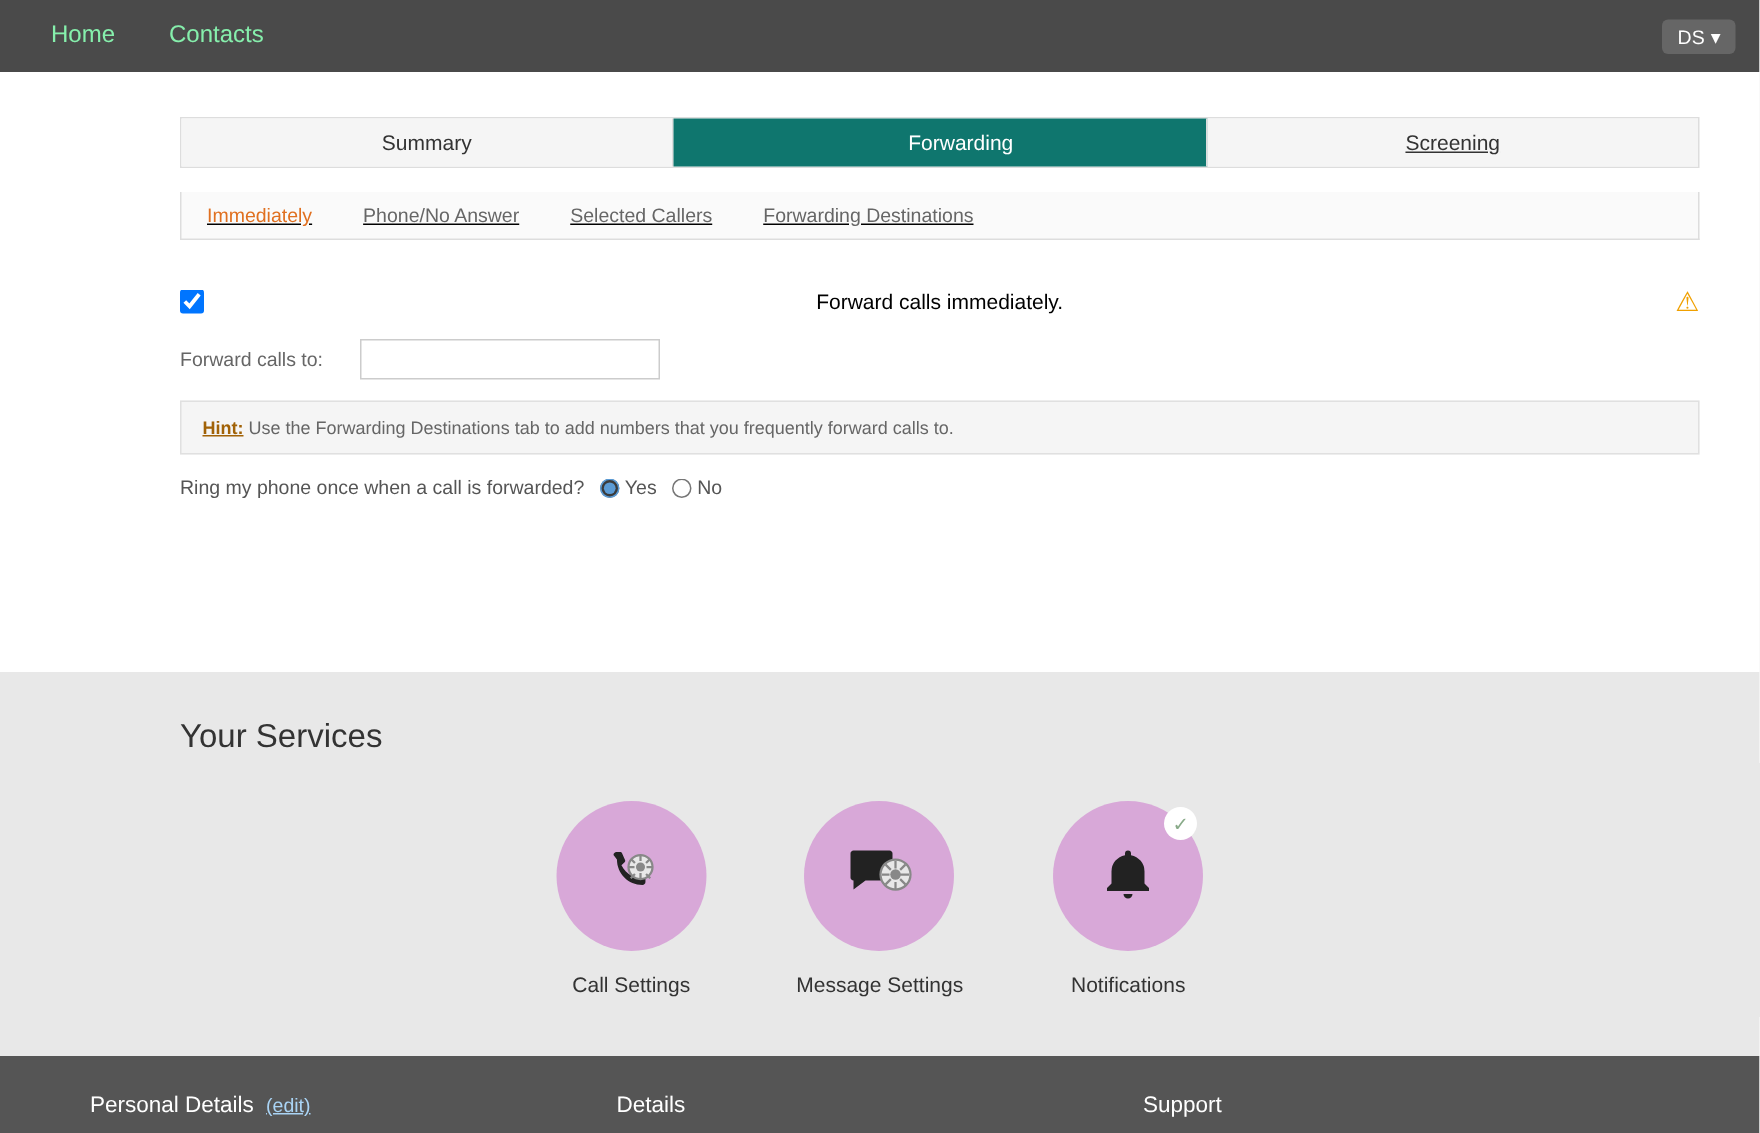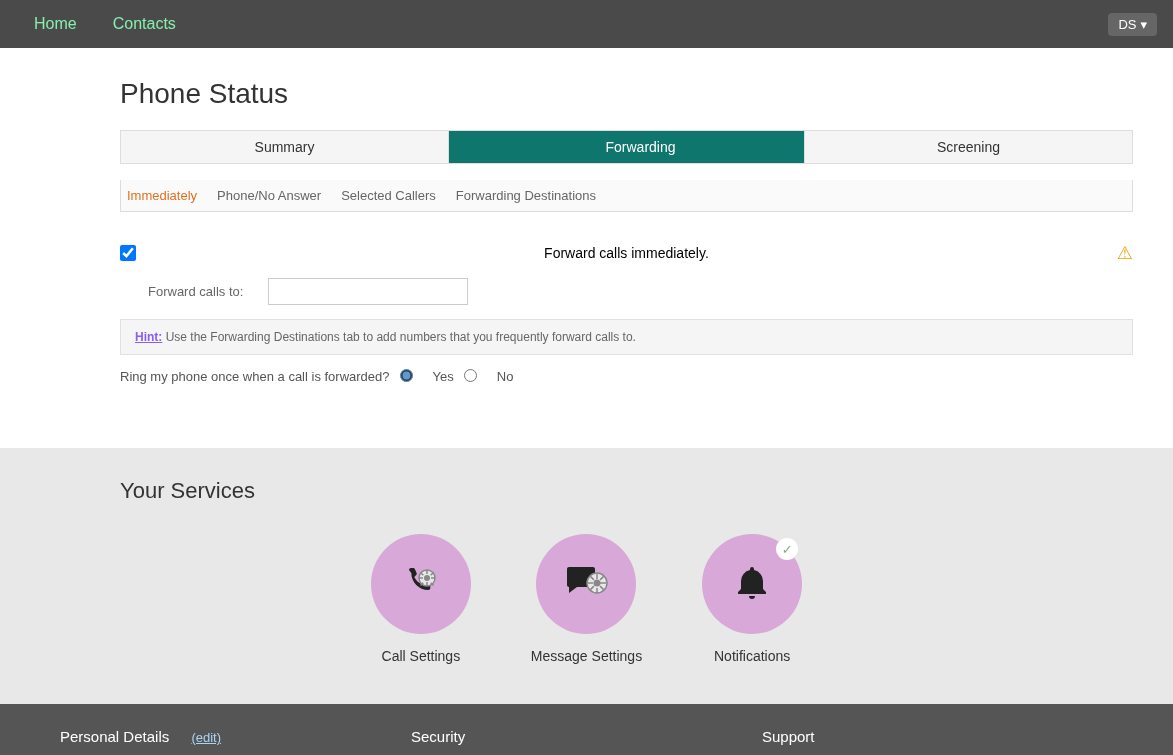--- a/index.html
+++ b/index.html
@@ -57,36 +57,37 @@
     .tab {
       flex: 1;
       text-align: center;
       padding: 8px 0;
       background: #f5f5f5;
       border-right: 1px solid #ddd;
       cursor: pointer;
       font-size: 14px;
       color: #333;
     }
-    .tab:last-child { border-right: none; }
+    .tab:last-child { border-right: none; text-decoration: underline; }
     .tab.active {
       background: #0f766e;
       color: #fff;
       padding-left: 28px;
     }
 
     
     .sub-tabs {
       display: flex;
       border: 1px solid #ddd;
       border-top: none;
       background: #fafafa;
-      padding: 6px 6px;
-      gap: 20px;
+      padding: 6px 17px;
+      gap: 34px;
       margin-bottom: 20px;
+      text-decoration: underline;
     }
     .sub-tab {
       color: #666;
       cursor: pointer;
       font-size: 13px;
       padding: 2px 0;
       text-decoration: none;
     }
     .sub-tab.active {
       color: #e07020;
@@ -116,50 +117,49 @@
     .field-row {
       display: flex;
       align-items: center;
       gap: 10px;
       margin-bottom: 14px;
     }
     .field-label {
       color: #666;
       min-width: 110px;
       font-size: 13px;
-      margin-left: 28px;
     }
     .field-input {
       border: 1px solid #ccc;
       padding: 5px 8px;
       width: 200px;
       font-size: 13px;
     }
 
     .hint-box {
       background: #f5f5f5;
       border: 1px solid #e0e0e0;
       padding: 10px 14px;
       font-size: 12px;
       color: #666;
       margin-bottom: 14px;
     }
-    .hint-box strong { color: #8b5cf6; text-decoration: underline; }
+    .hint-box strong { color: #a16207; text-decoration: underline; }
 
     .radio-row {
       display: flex;
       align-items: center;
       gap: 10px;
       font-size: 13px;
       color: #555;
     }
     .radio-option {
       display: flex;
-      align-items: flex-start;
-      gap: 20px;
+      align-items: flex-end;
+      gap: 4px;
     }
     .radio-option input[type="radio"] { accent-color: #5b9bd5; }
 
     
     .services-section {
       background: #e8e8e8;
       padding: 30px 40px 40px 40px;
     }
     .services-title {
       font-size: 22px;
@@ -241,21 +241,20 @@
 <nav class="navbar">
   <a href="#">Home</a>
   <a href="#">Contacts</a>
   <div class="user-badge">
     <span>DS</span>
     <span>▾</span>
   </div>
 </nav>
 
 <div class="main-content">
-  <h1 class="page-title">Phone Status</h1>
 
   <div class="tabs-row">
     <div class="tab">Summary</div>
     <div class="tab active">Forwarding</div>
     <div class="tab">Screening</div>
   </div>
 
   <div class="sub-tabs">
     <a class="sub-tab active">Immediately</a>
     <a class="sub-tab">Phone/No Answer</a>
@@ -338,25 +337,25 @@
       <span class="service-label">Notifications</span>
     </div>
 
   </div>
 </div>
 
 <footer class="footer">
   <div class="footer-col">
     <h3>
       <span>Personal Details</span>
-      <span class="edit-link" style="margin-left:18px;">(edit)</span>
+      <span class="edit-link" style="margin-left:4px;">(edit)</span>
     </h3>
 
   </div>
   <div class="footer-col">
-    <h3>Security</h3>
+    <h3>Details</h3>
 
   </div>
   <div class="footer-col">
     <h3>Support</h3>
 
   </div>
 </footer>
 
 </body></html>

